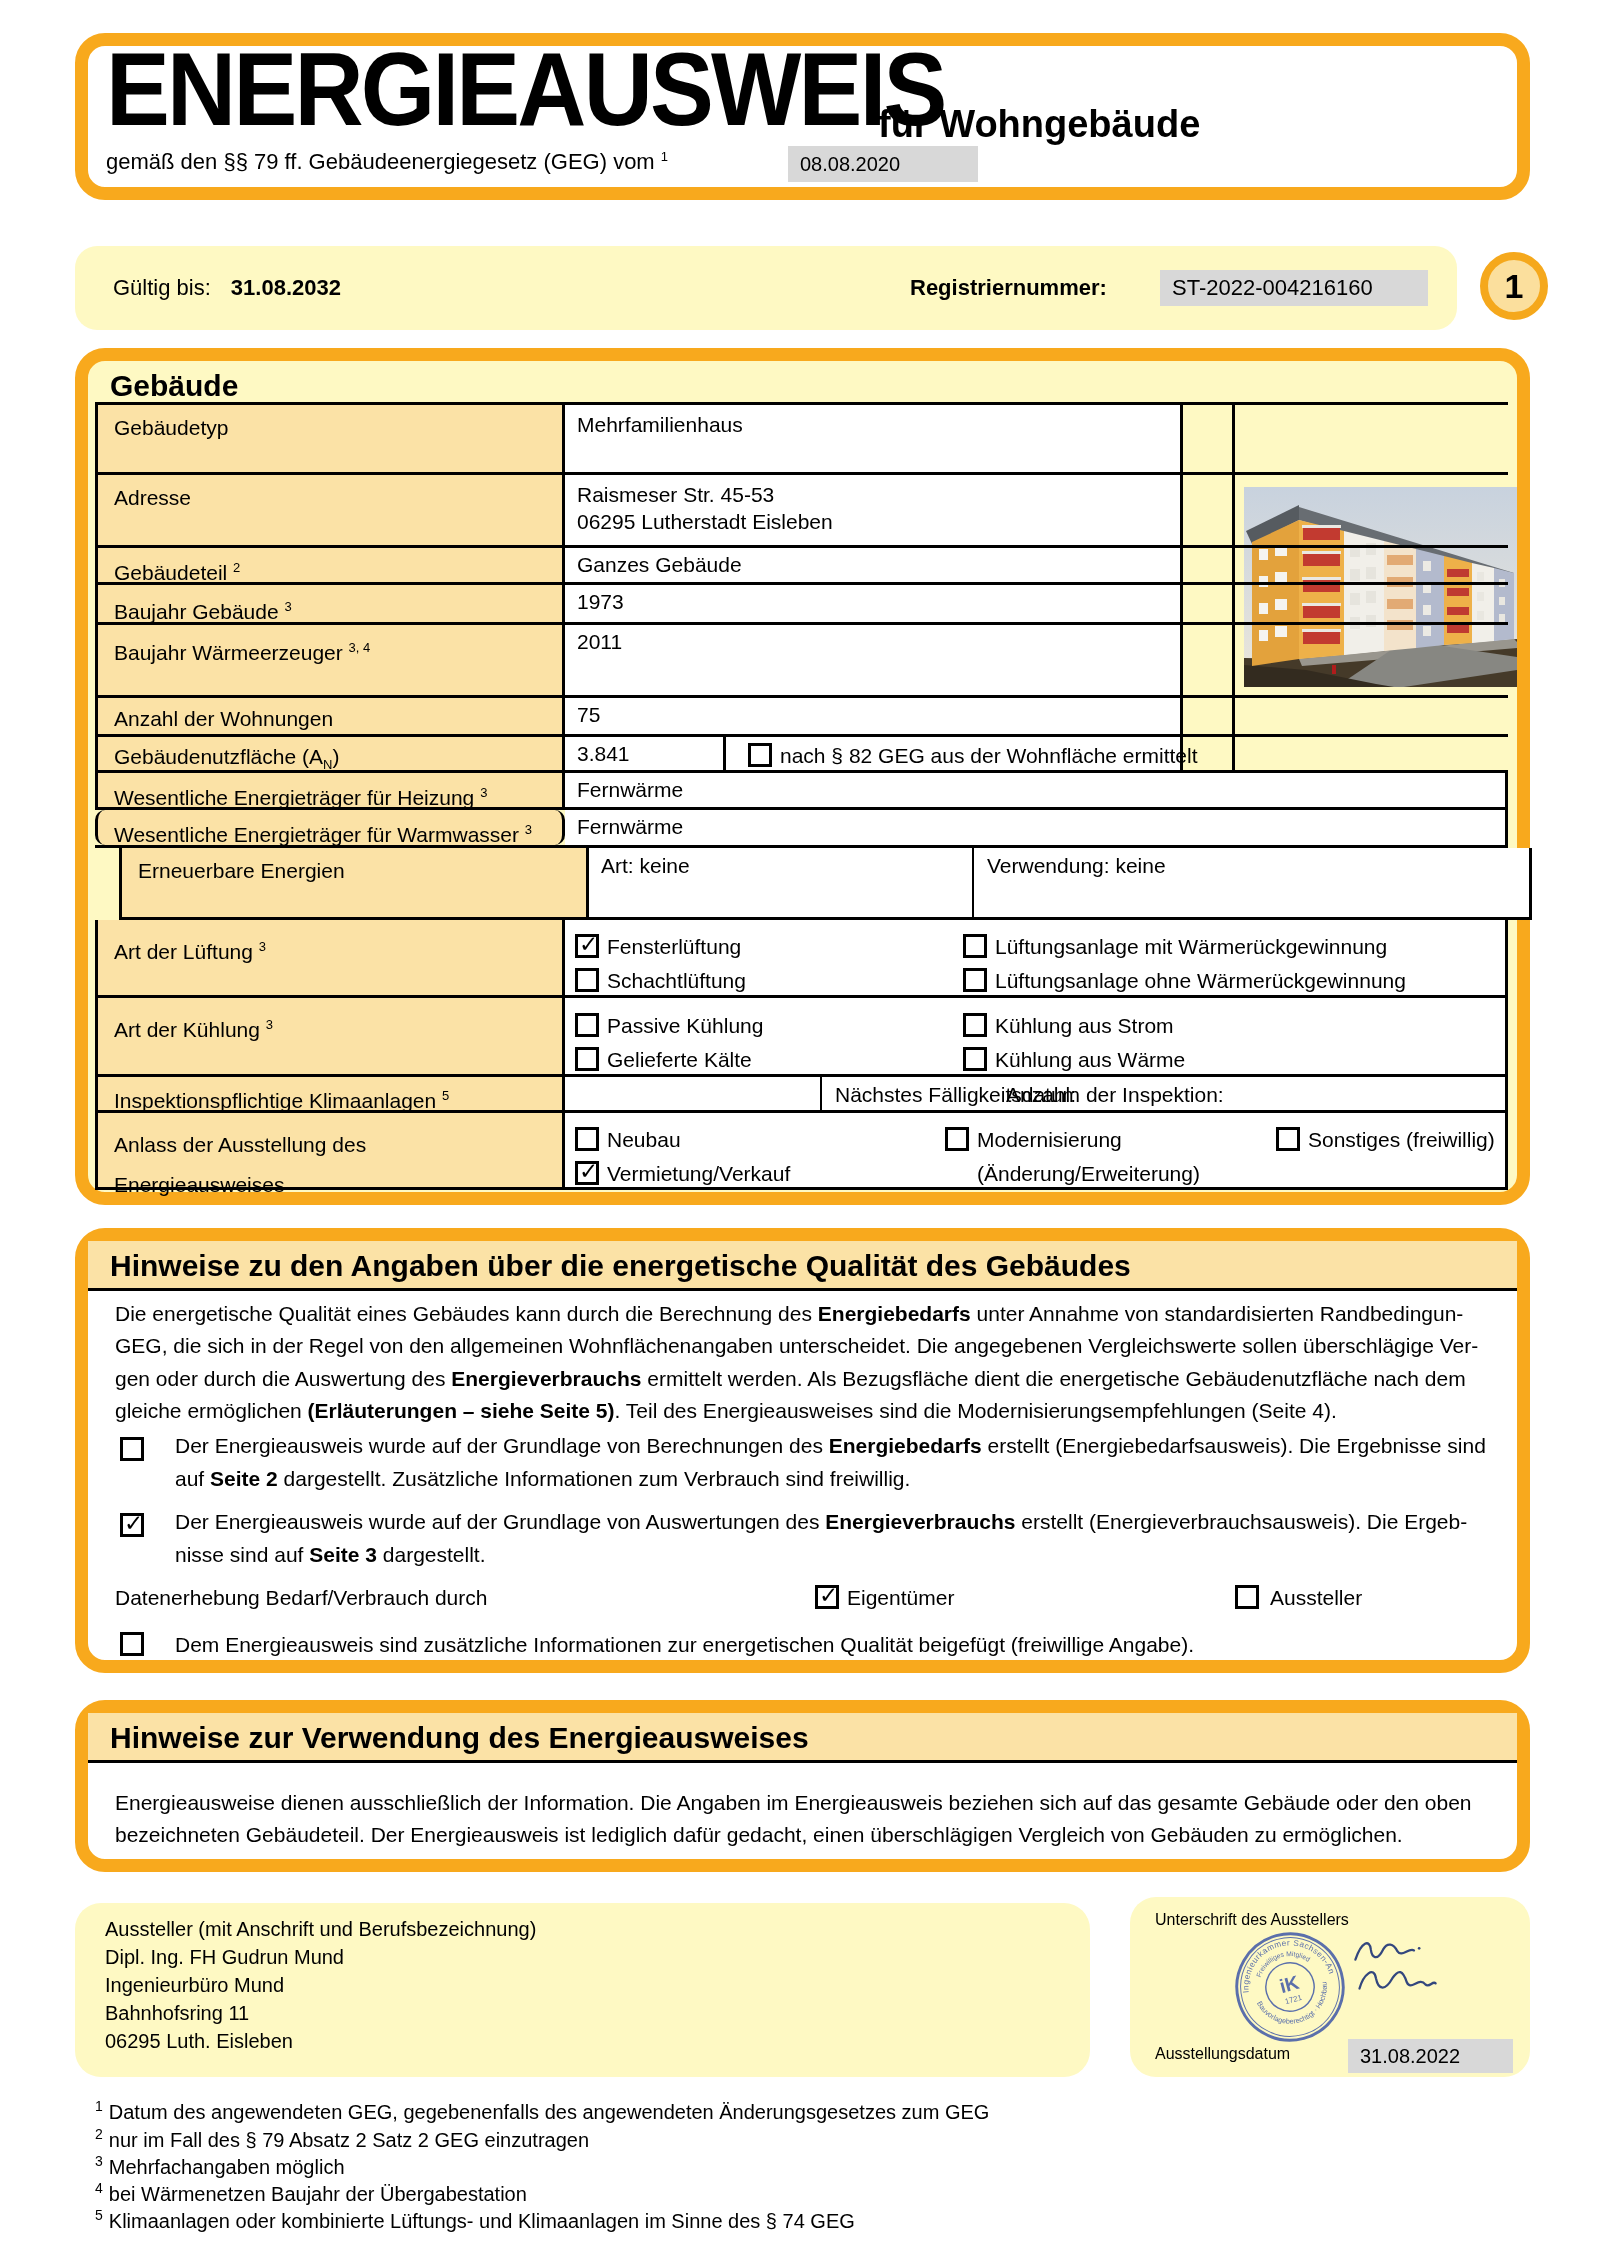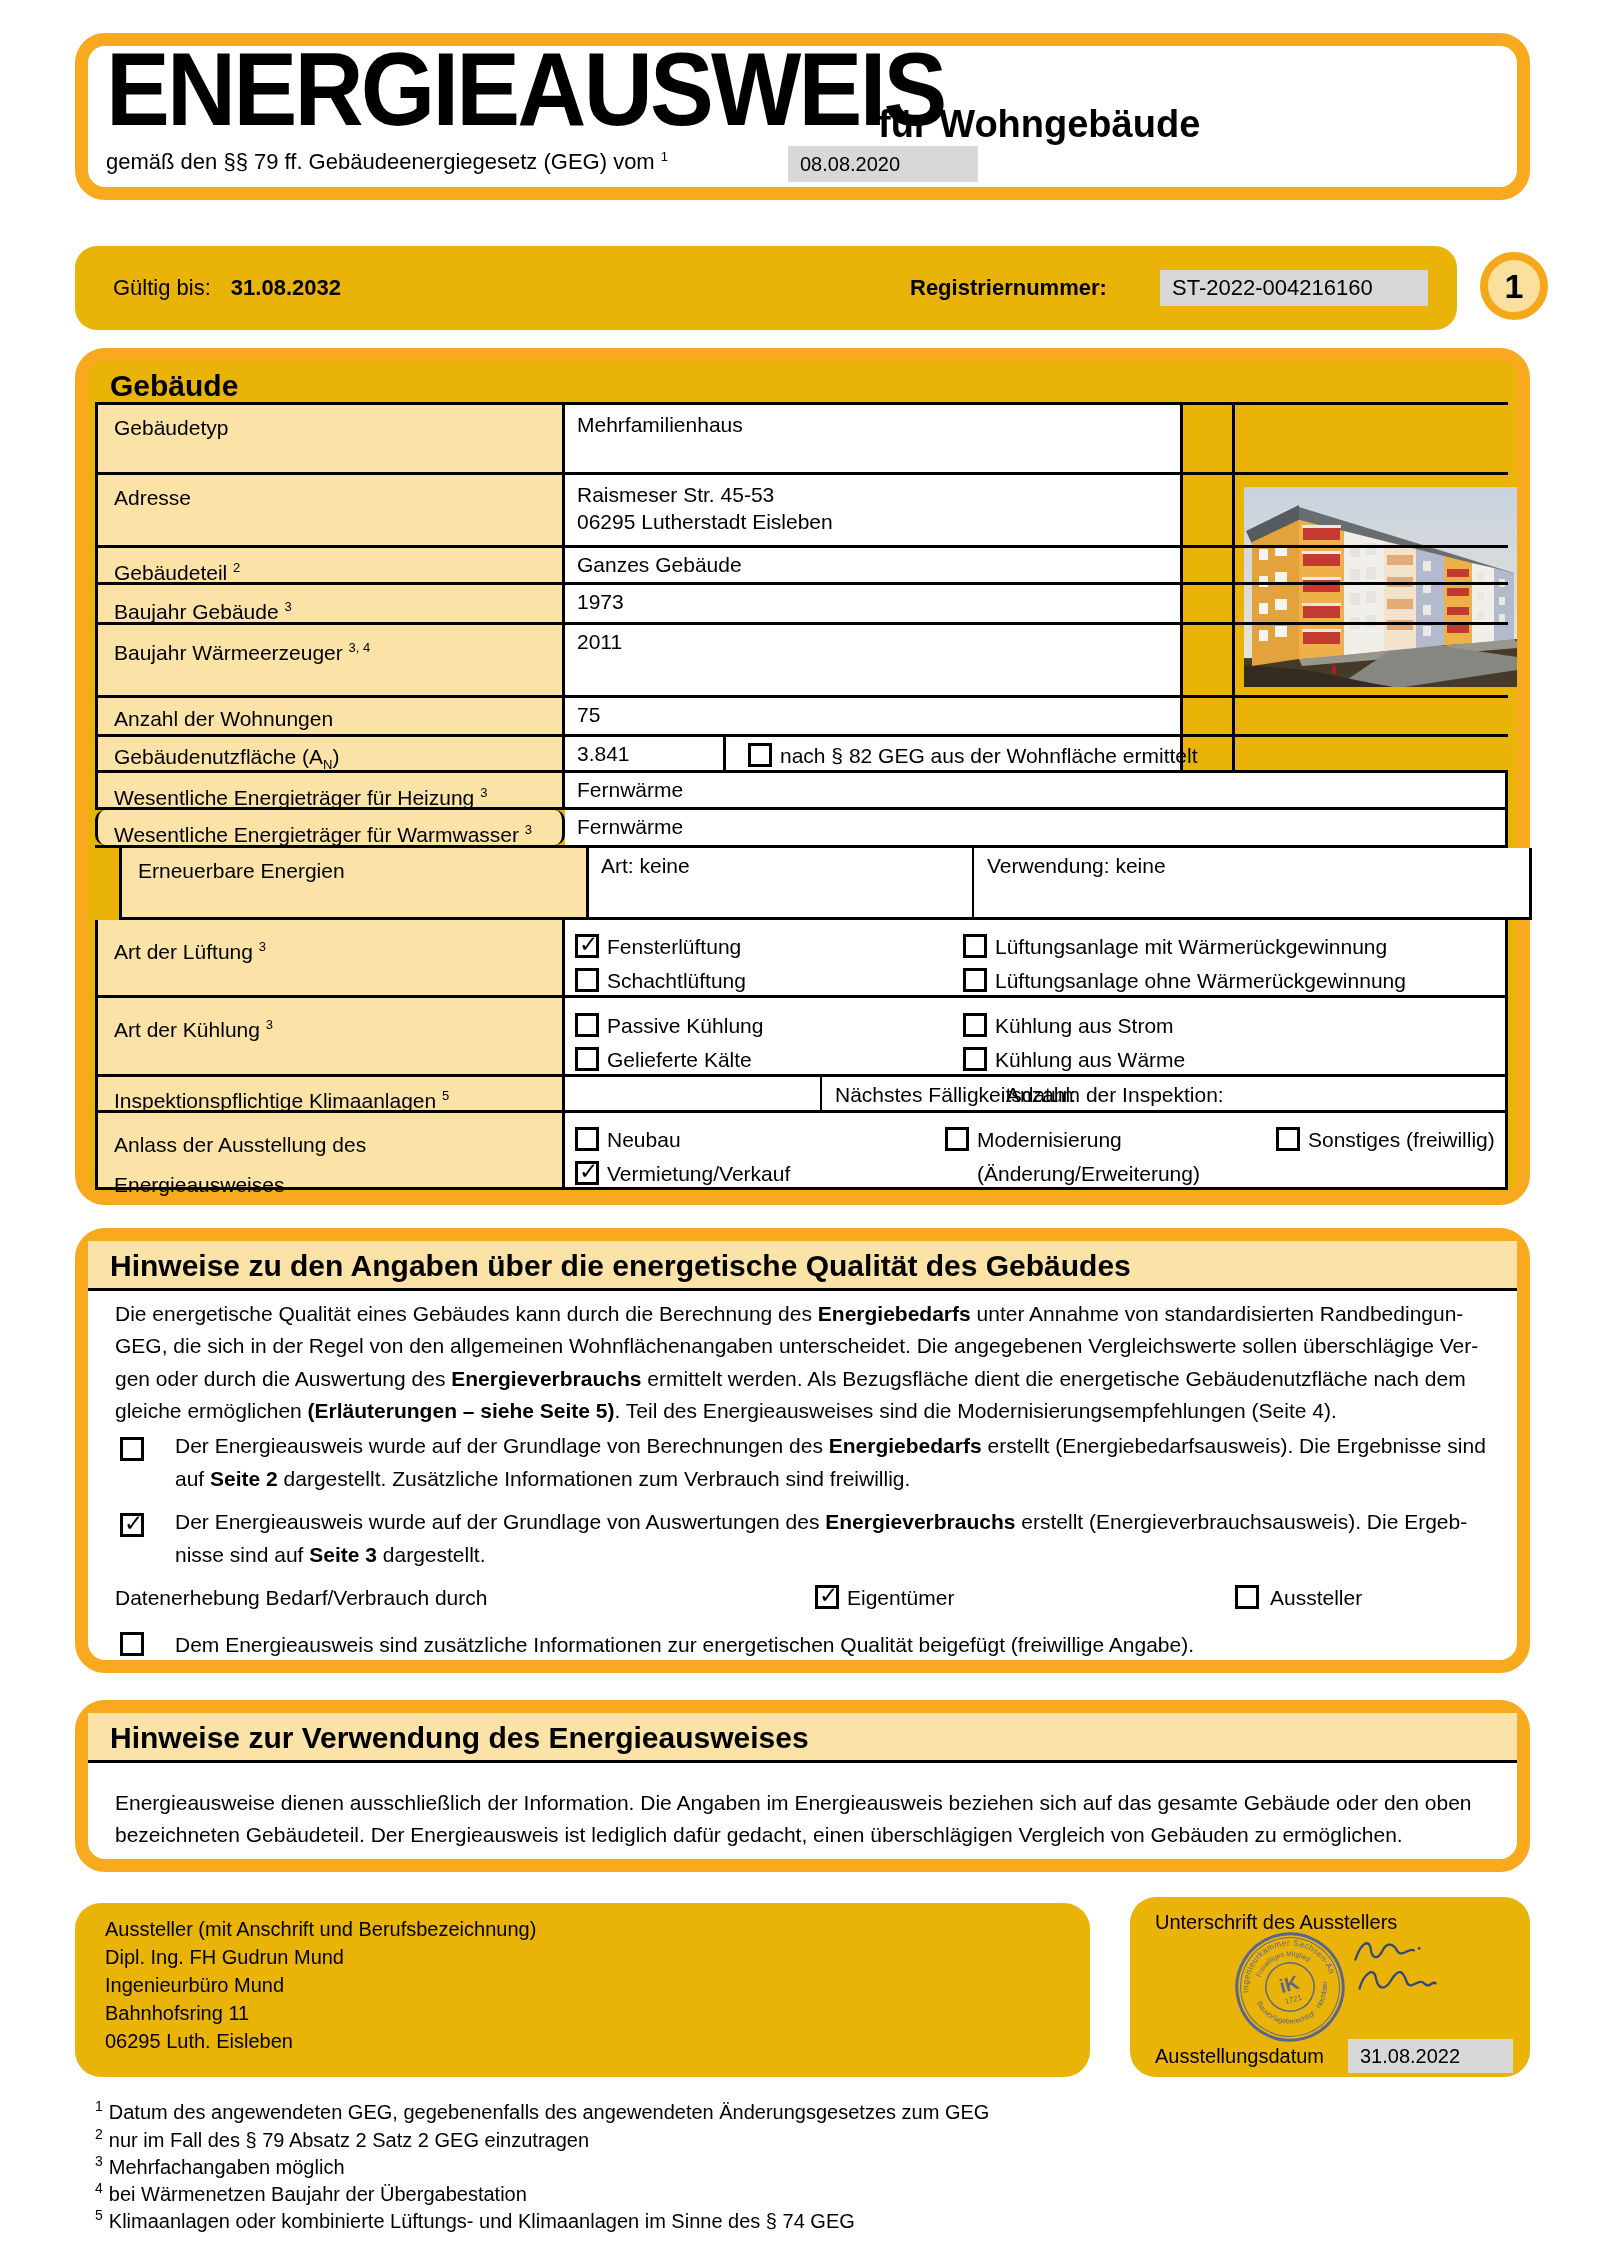--- a/index.html
+++ b/index.html
@@ -1,23 +1,23 @@
 <!DOCTYPE html>
 <html lang="de"><head>
 <meta charset="utf-8">
 <style>
   html,body{margin:0;padding:0;background:#fff;}
   #page{position:relative;width:1600px;height:2262px;background:#fff;
         font-family:"Liberation Sans","DejaVu Sans",sans-serif;color:#000;overflow:hidden;}
   .abs{position:absolute;}
   .flexc{display:flex;align-items:center;}
   .orange-box{position:absolute;border:13px solid #F8A91D;border-radius:30px;box-sizing:border-box;}
-  .cream{background:#eab308;}
+  .cream{background:#fef9c3;}
   .greyfield{background:#D8D8D8;display:flex;align-items:center;padding-left:12px;box-sizing:border-box;font-size:20px;}
-  .t20{font-size:20px;}
+  .t20{font-size:16px;}
   .t21{font-size:21px;}
   .t22{font-size:22px;}
   .b{font-weight:bold;}
   sup{font-size:13px;}
   sub{font-size:13px;}
   
   .big-title{font-size:104px;font-weight:bold;letter-spacing:-3px;line-height:1;
              transform:scaleX(.92);transform-origin:0 0;white-space:nowrap;}
   .sub-title{font-size:38px;font-weight:bold;white-space:nowrap;}
   

